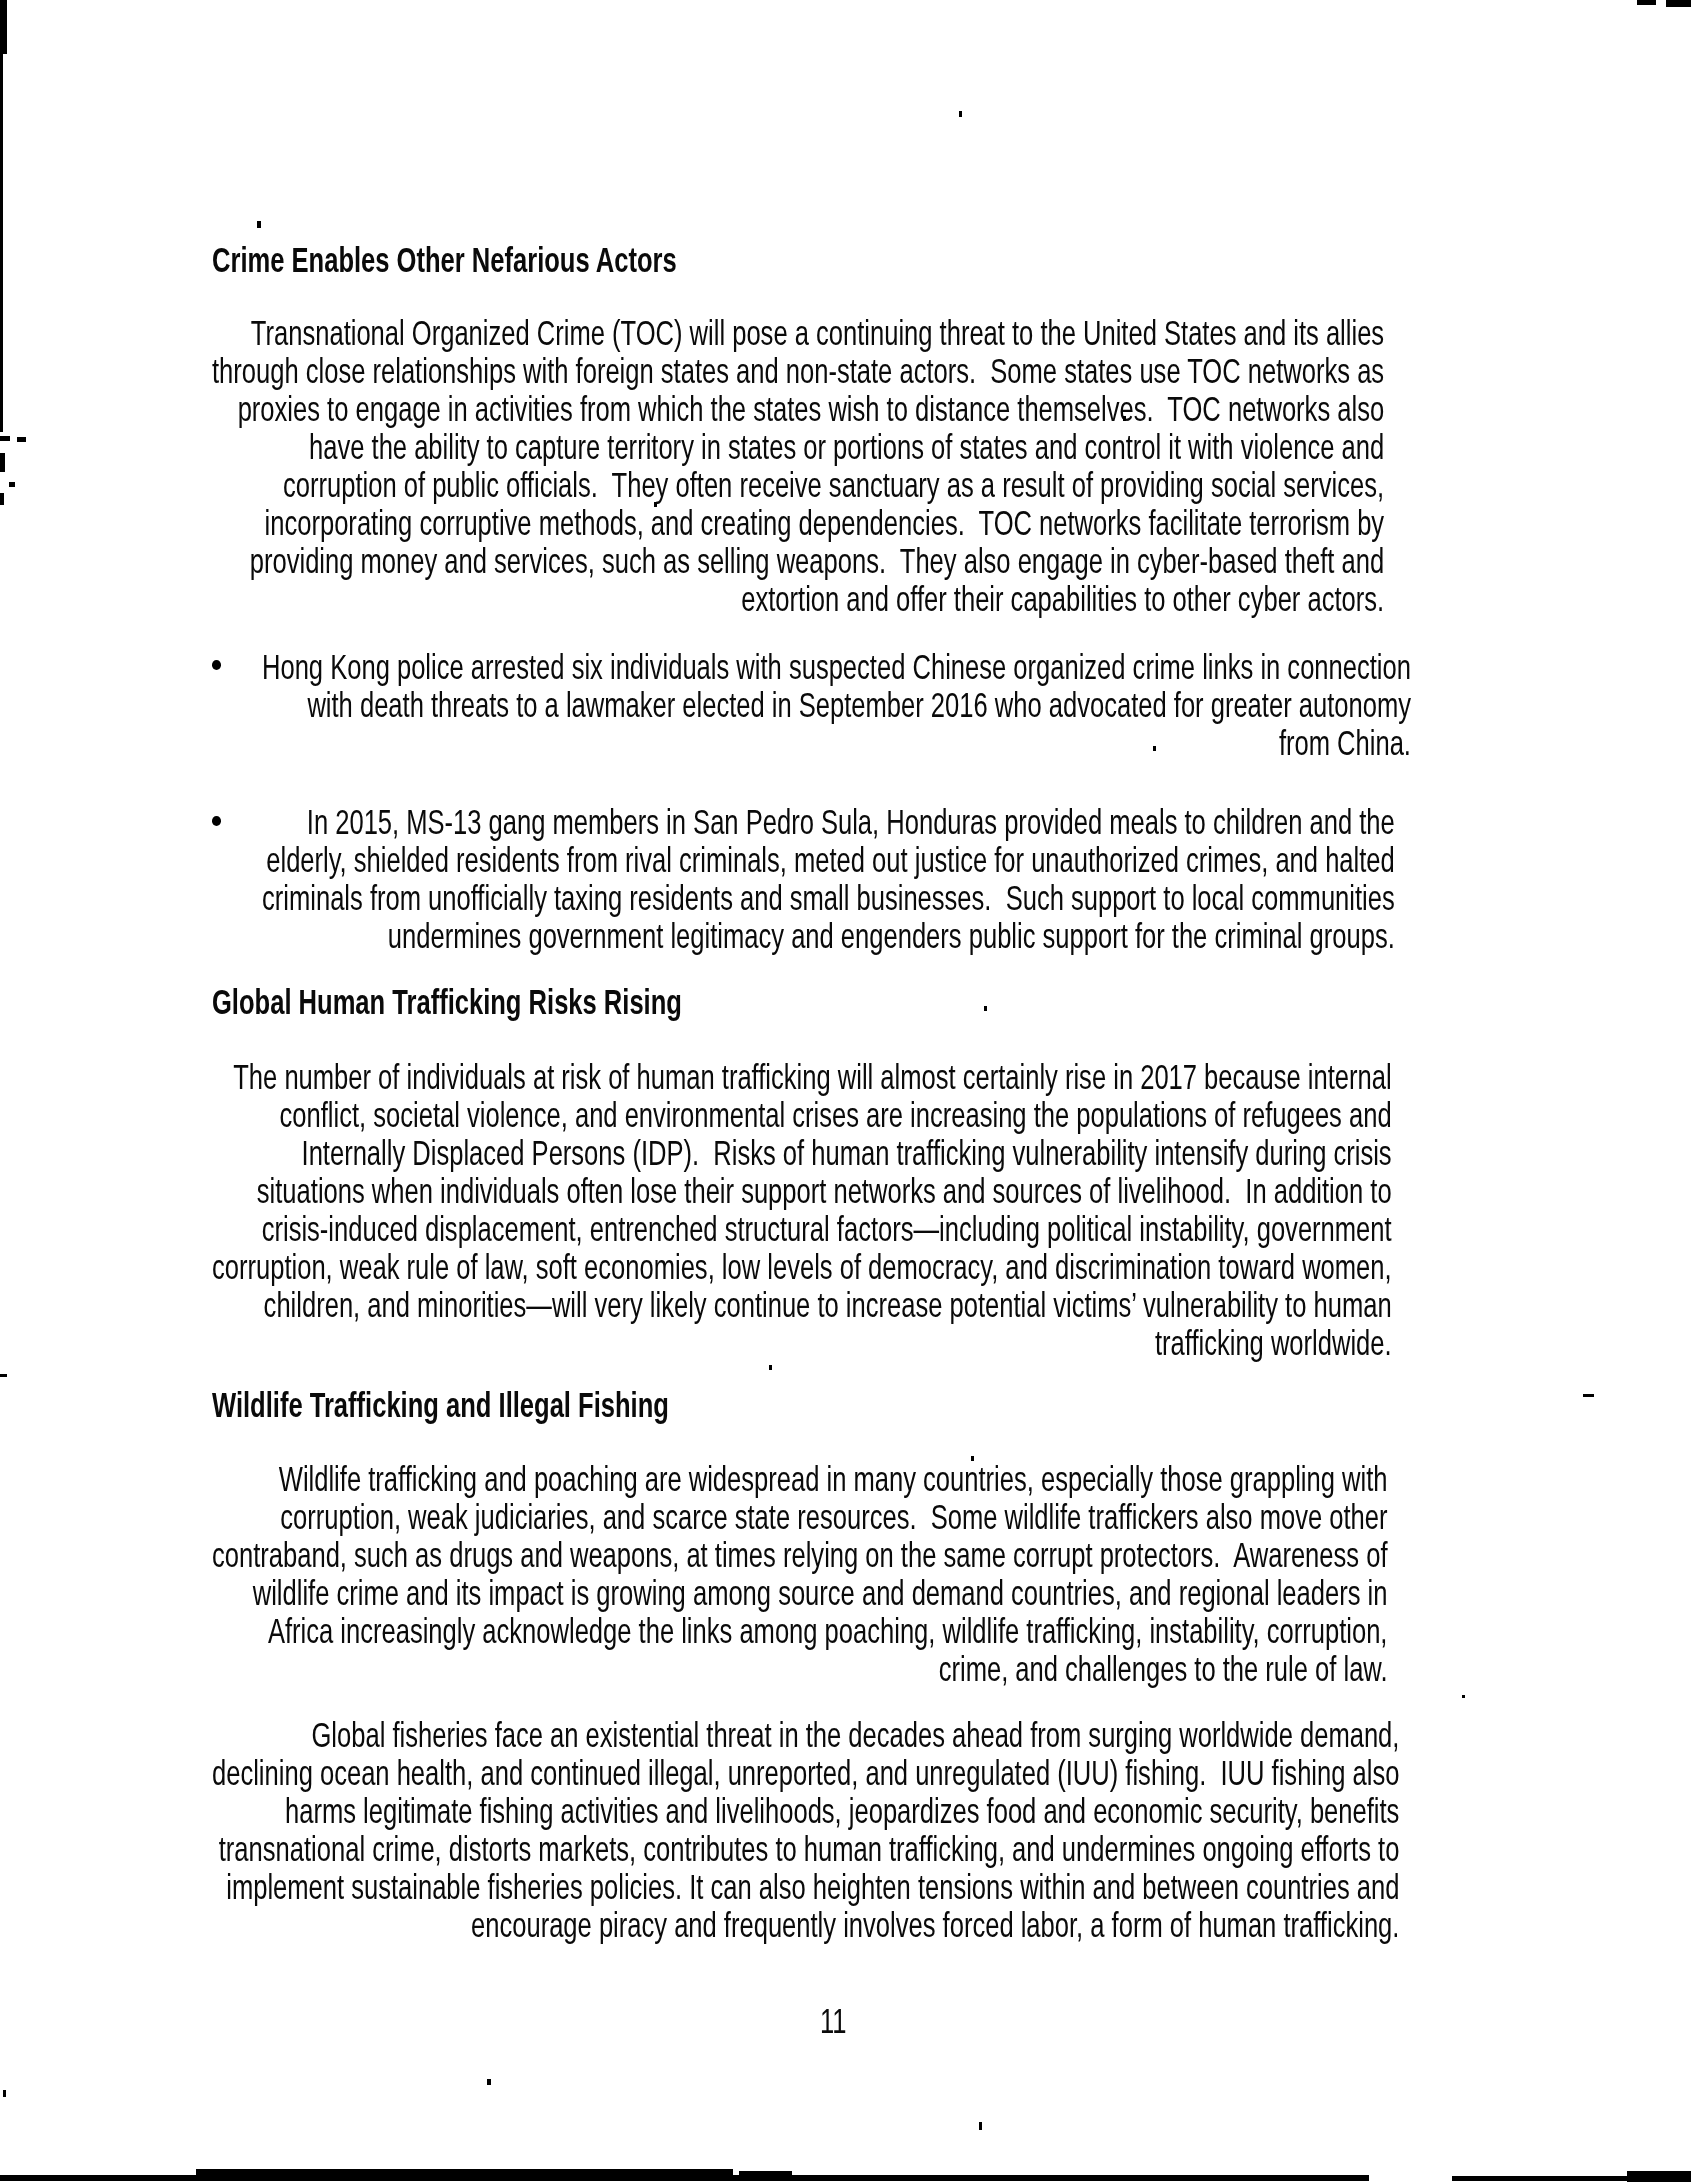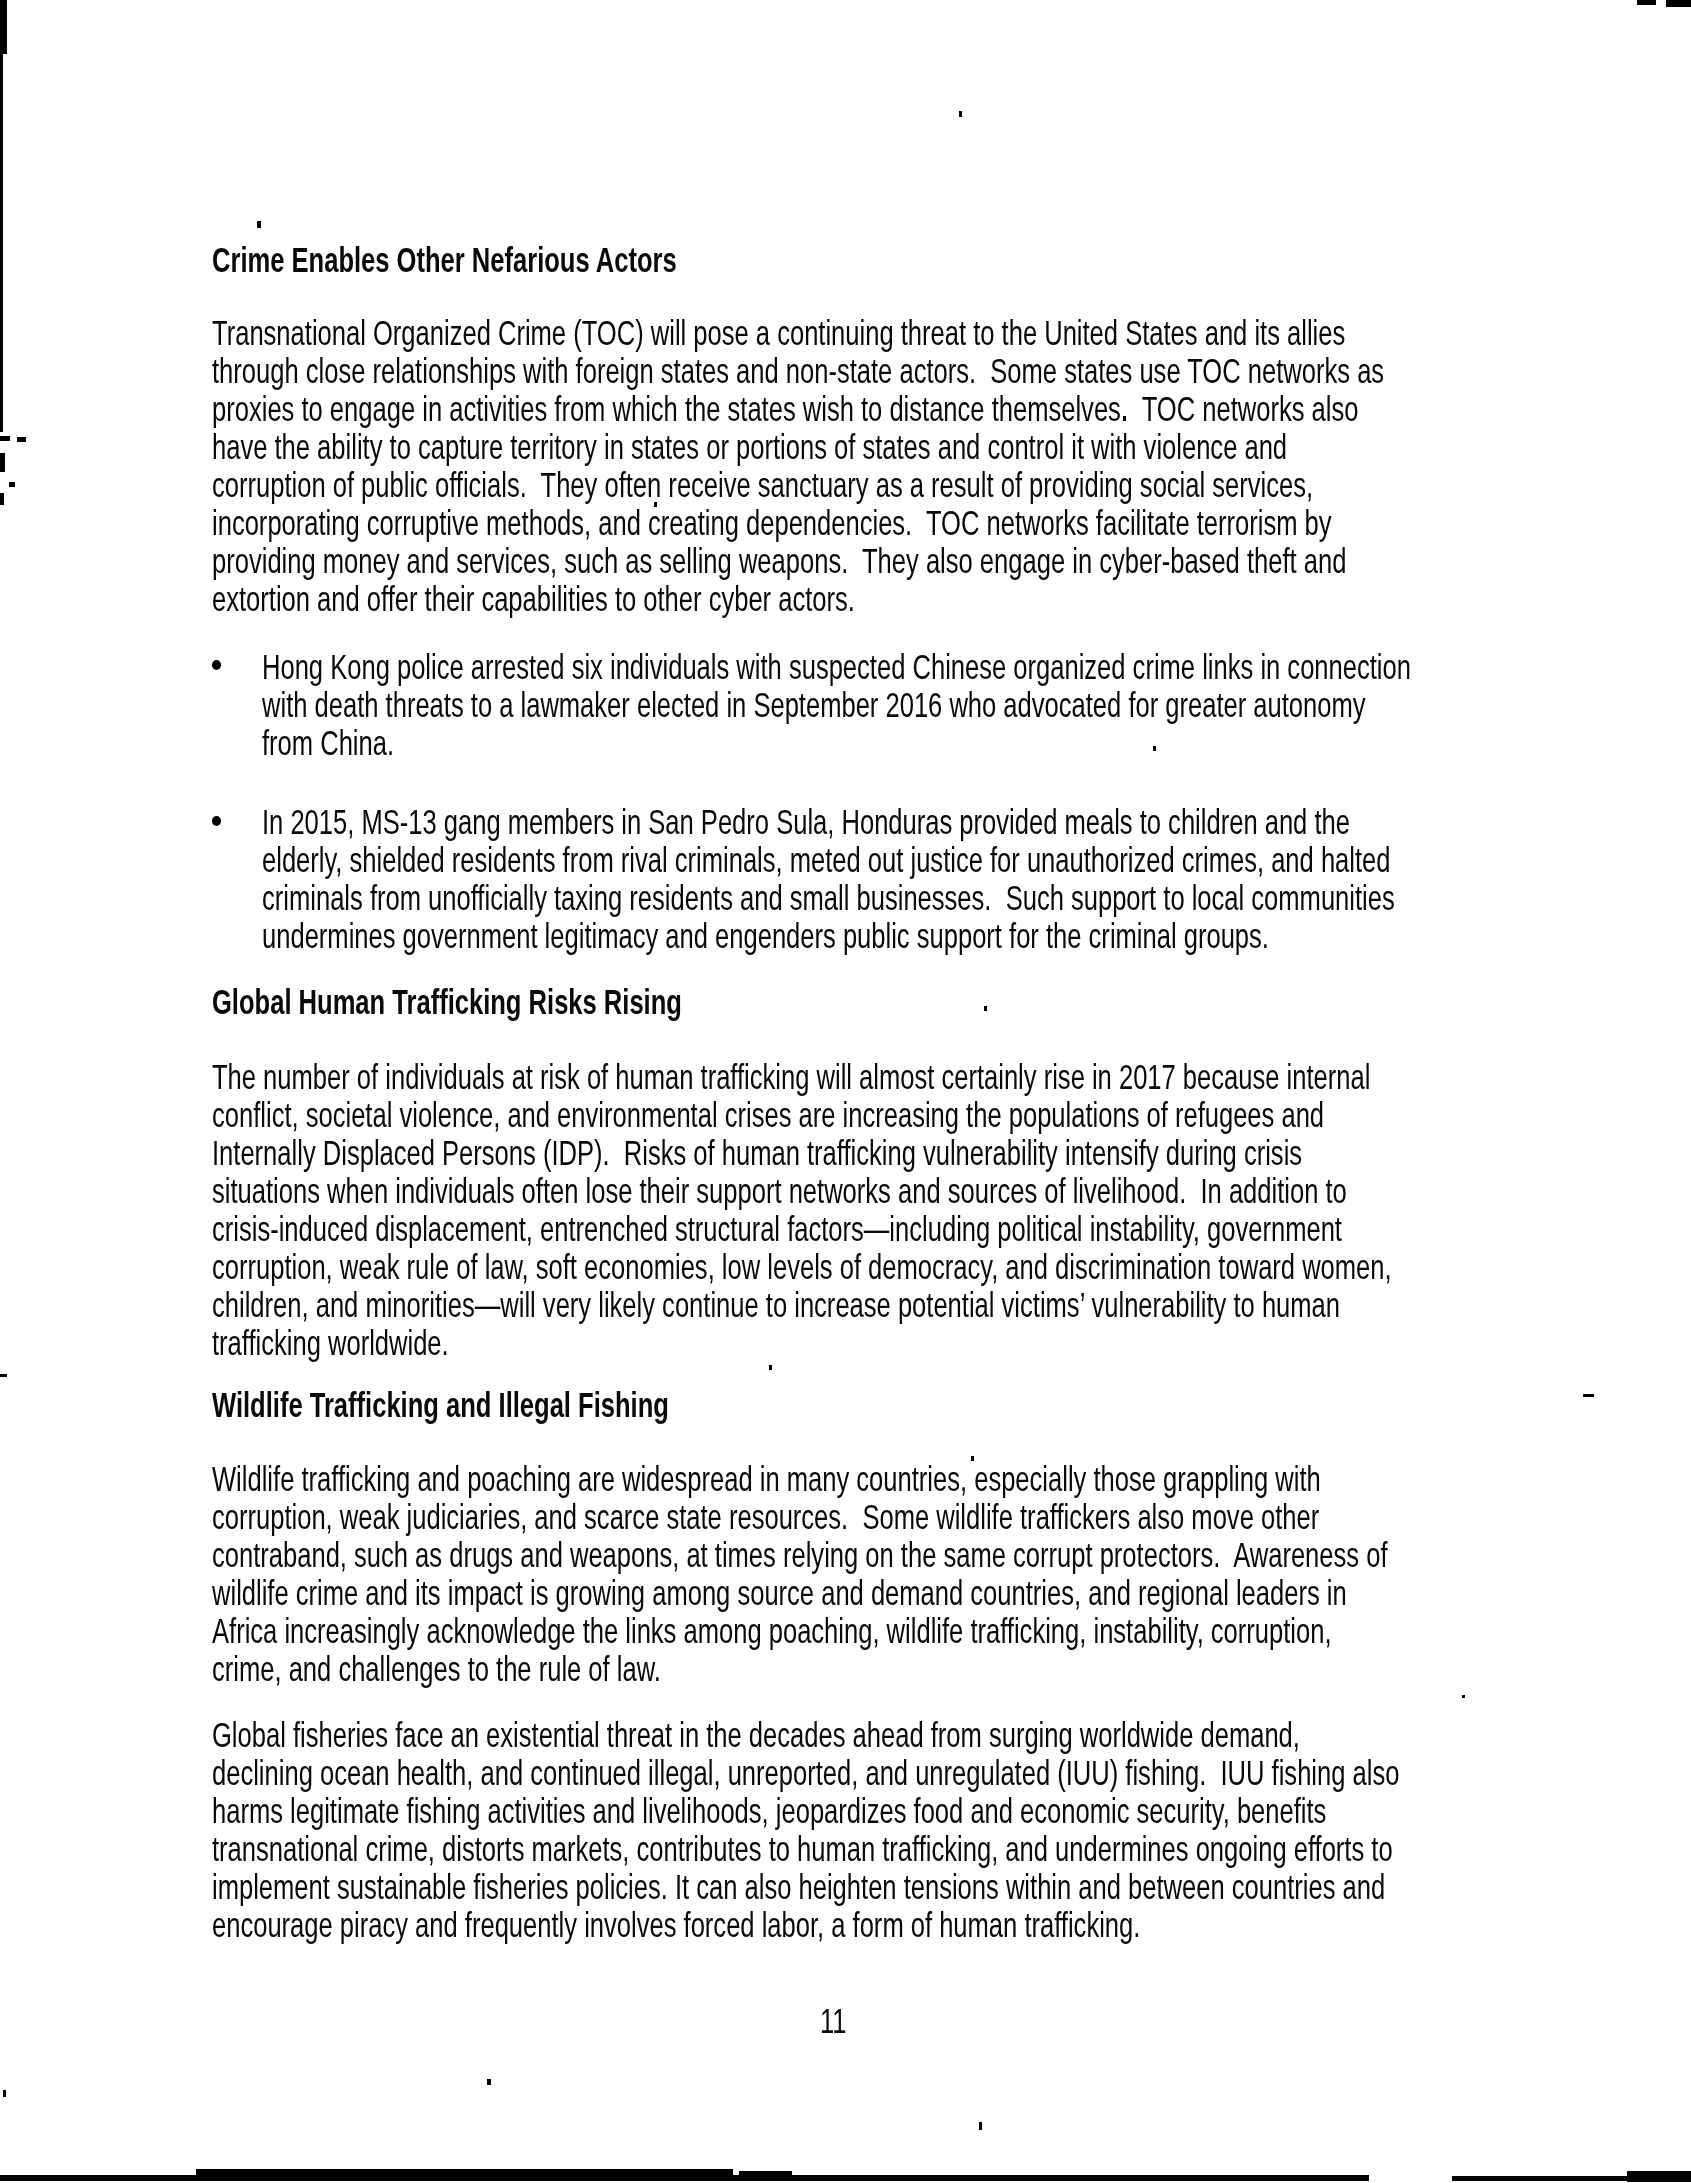--- a/index.html
+++ b/index.html
@@ -4,20 +4,21 @@
 <style>
   html, body { margin: 0; padding: 0; background: #666; }
   .sheet {
     position: relative;
     width: 1691px;
     height: 2183px;
     background: #ffffff;
     font-family: "Liberation Sans", sans-serif;
     color: #000;
     overflow: hidden;
+    text-align: right;
   }
   
   .txt {
     position: absolute;
     white-space: pre;
     font-size: 35px;
     line-height: 38px;
     transform: scaleX(0.73);
     transform-origin: 0 0;
     color: #0a0a0a;

